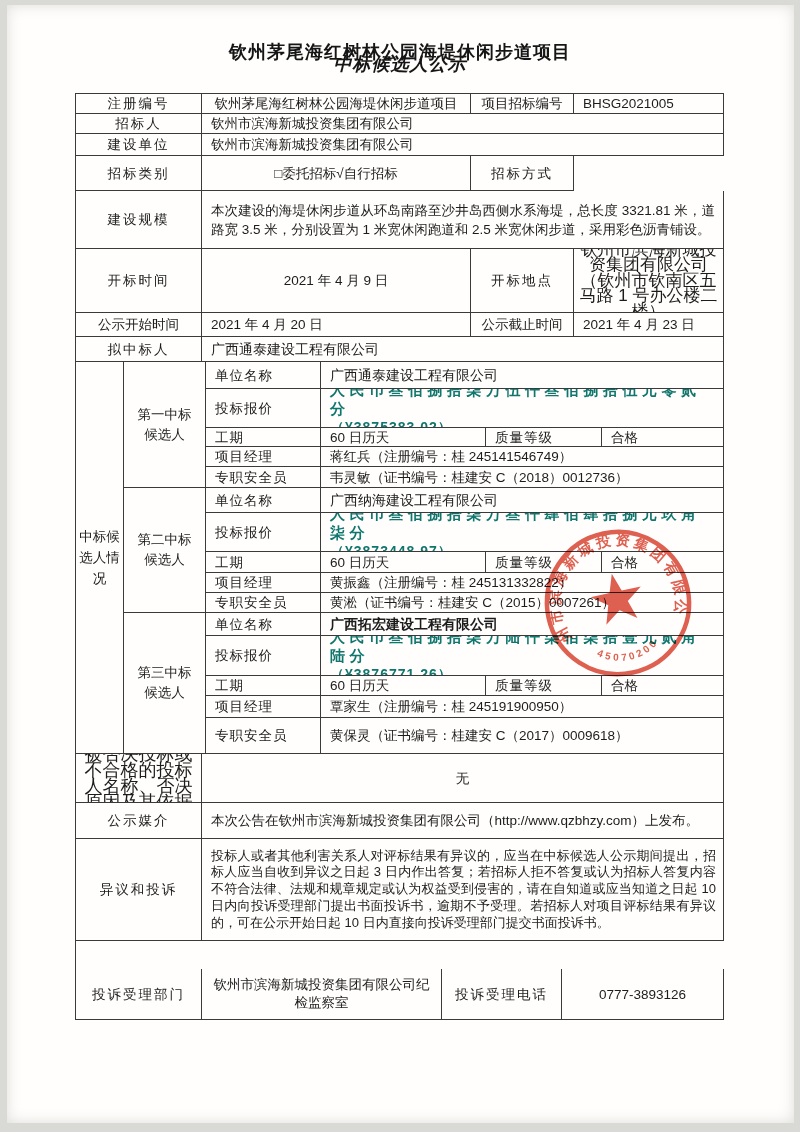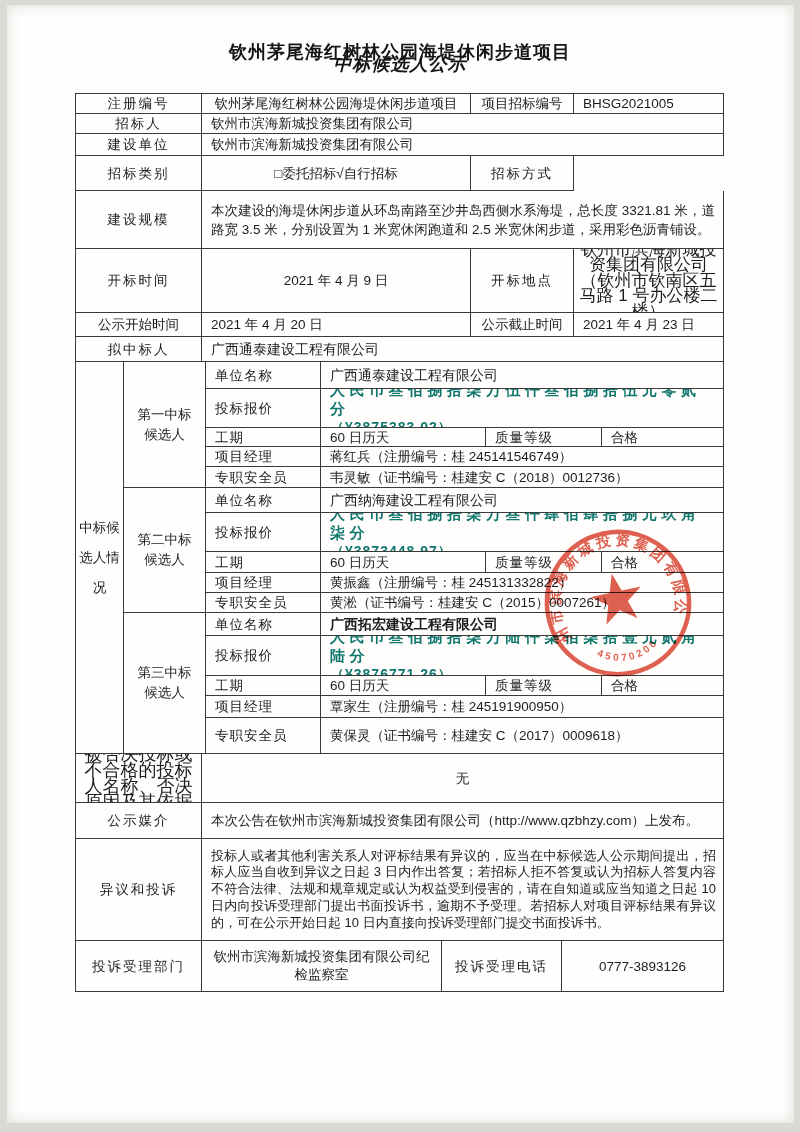--- a/index.html
+++ b/index.html
@@ -103,21 +103,21 @@
     <div class="c left" style="width:150px;">2021 年 4 月 23 日</div>
   </div>
 
   <div class="r" style="height:25px;">
     <div class="c lab" style="width:126px;">拟中标人</div>
     <div class="c left" style="width:522px; font-size:14px;">广西通泰建设工程有限公司</div>
   </div>
 
   <div class="r">
     <div class="c" style="width:48px;">
-      <span style="display:block; width:42px; text-align:center; line-height:30px;">中标候选人情况</span>
+      <span style="display:block; width:42px; text-align:center; line-height:21px;">中标候选人情况</span>
     </div>
     <div class="vcol" style="width:600px;">
 
       <div class="r">
         <div class="c" style="width:82px;">
           <span style="display:block; width:58px; text-align:center; line-height:20px;">第一中标候选人</span>
         </div>
         <div class="vcol" style="width:518px;">
           <div class="r" style="height:27px;">
             <div class="c left lab" style="width:115px; letter-spacing:1px; justify-content:flex-start;">单位名称</div>
@@ -226,21 +226,21 @@
   <div class="r" style="height:36px;">
     <div class="c lab" style="width:126px;">公示媒介</div>
     <div class="c left" style="width:522px; line-height:17px; padding-right:8px;">本次公告在钦州市滨海新城投资集团有限公司（http://www.qzbhzy.com）上发布。</div>
   </div>
 
   <div class="r" style="height:102px;">
     <div class="c lab" style="width:126px;">异议和投诉</div>
     <div class="c left just" style="width:522px; line-height:16.8px; font-size:13px; padding-right:7px;">投标人或者其他利害关系人对评标结果有异议的，应当在中标候选人公示期间提出，招标人应当自收到异议之日起 3 日内作出答复；若招标人拒不答复或认为招标人答复内容不符合法律、法规和规章规定或认为权益受到侵害的，请在自知道或应当知道之日起 10 日内向投诉受理部门提出书面投诉书，逾期不予受理。若招标人对项目评标结果有异议的，可在公示开始日起 10 日内直接向投诉受理部门提交书面投诉书。</div>
   </div>
 
-  <div class="r" style="height:51px;">
+  <div class="r" style="height:51px;margin-top:28px;">
     <div class="c lab" style="width:126px;">投诉受理部门</div>
     <div class="c ctr" style="width:240px; line-height:18px; padding:0 6px;">钦州市滨海新城投资集团有限公司纪检监察室</div>
     <div class="c lab" style="width:120px;">投诉受理电话</div>
     <div class="c ctr" style="width:162px;">0777-3893126</div>
   </div>
 
 </div>
 
 <svg class="seal" width="170" height="170" viewBox="0 0 170 170">
   <circle cx="85" cy="85" r="71" fill="none" stroke="#d8402e" stroke-width="4.5"></circle>

